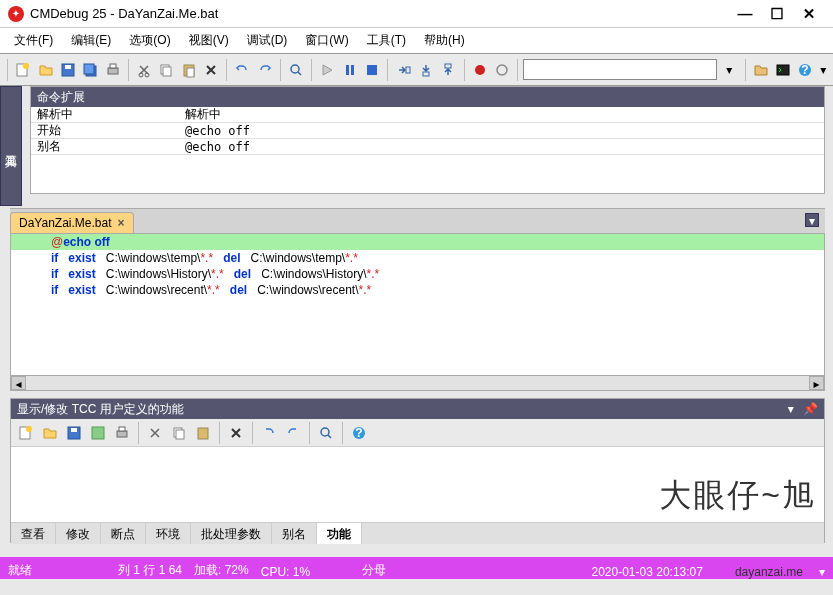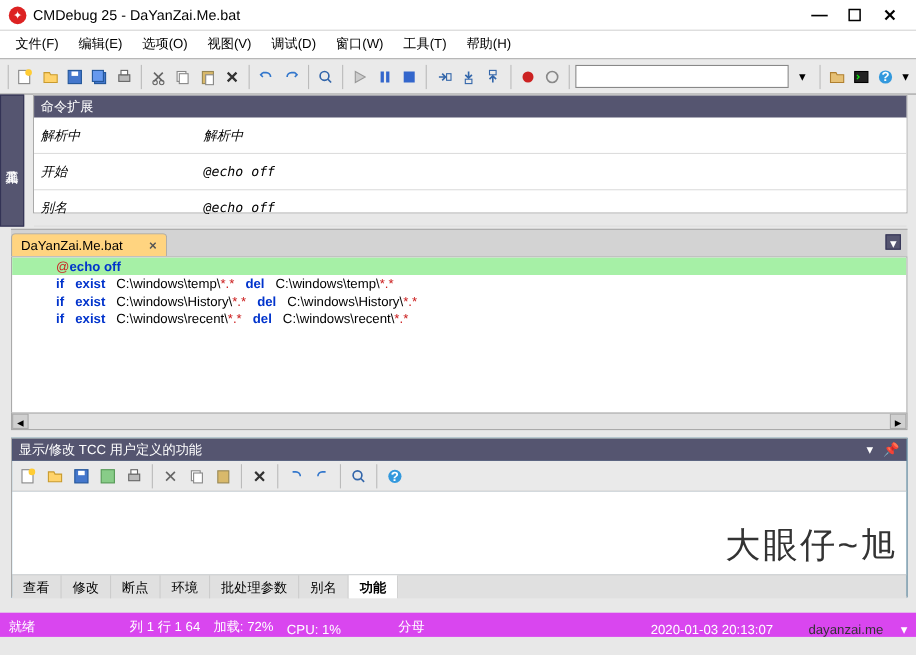--- a/index.html
+++ b/index.html
@@ -11,35 +11,35 @@
 .menubar { height: 26px; background: #fff; display: flex; align-items: center; padding: 0 6px; gap: 2px; border-bottom: 1px solid #999; }
 .menubar .mi { padding: 3px 8px; cursor: pointer; }
 .toolbar { height: 32px; background: #eaeaea; border-bottom: 1px solid #999; display: flex; align-items: center; padding: 0 4px; gap: 2px; }
 .tb-sep { width: 1px; height: 22px; background: #bbb; margin: 0 3px; }
 .tb-btn { width: 22px; height: 22px; display: flex; align-items: center; justify-content: center; cursor: pointer; border: 1px solid transparent; border-radius: 2px; }
 .tb-input { width: 210px; height: 21px; border: 1px solid #888; background: #fff; padding: 0 4px; }
 .toolbox-strip { position: absolute; left: 0; top: 86px; width: 22px; height: 120px; background: #555570; color: #fff; writing-mode: vertical-rl; text-align: center; padding: 6px 2px; border: 1px solid #333355; }
 .cmd-panel { position:absolute; left:30px; top:86px; width:795px; height:108px; border:1px solid #aaa; background:#fff; }
 .panel-header { height: 20px; background: #555570; color: #ffffff; padding: 2px 6px; font-size: 12px; display:flex; align-items:center;}
 .cmd-grid { height: 86px; background: #fff; }
-.cmd-row { display: flex; border-bottom: 1px solid #ddd; height: 33px; align-items:center;font-style:italic; }
+.cmd-row { display: flex; border-bottom: 1px solid #ddd; height: 16px; align-items:center; }
 .cmd-col1 { width: 150px; padding-left: 6px; }
 .cmd-col2 { flex: 1; padding-left: 4px; font-family: Consolas, monospace; }
 .filetab { position:absolute; left:10px; top:208px; width:815px; height:25px; background:#d3d3d3; border-top:1px solid #aaa; display:flex; align-items:flex-end;}
-.filetab .tab { background:#ffd480; border:1px solid #aaa; border-bottom:none; padding:3px 8px; display:flex; align-items:center; gap:24px; border-radius:4px 4px 0 0;}
+.filetab .tab { background:#ffd480; border:1px solid #aaa; border-bottom:none; padding:3px 8px; display:flex; align-items:center; gap:6px; border-radius:4px 4px 0 0;}
 .filetab .tab .close{ cursor:pointer; font-weight:bold; color:#555;}
 .filetab .arrow { position:absolute; right:6px; top:4px; color:#fff; background:#555570; width:14px; height:14px; text-align:center; line-height:14px; border:1px solid #333355;}
 .editor { position:absolute; left:10px; top:233px; width:815px; height:155px; background:#fff; border:1px solid #aaa; font-family: Consolas, monospace; font-size:13px; overflow:auto;}
 .editor .line { white-space:pre; padding:1px 10px 1px 40px; position:relative; }
 .editor .line.hl { background:#a6f0a6; }
 .kw { color:#0033cc; font-weight:bold; }
 .op { color:#cc2222; }
 .editor-scroll { position:absolute; left:10px; top:375px; width:815px; height:16px; background:#e2e2e2; border:1px solid #aaa; display:flex; align-items:center; justify-content:space-between;}
 .editor-scroll .sbtn{width:15px;height:14px;background:#d0d0d0;text-align:center;line-height:14px;border:1px solid #aaa;}
-.func-panel { position:absolute; left:10px; top:398px; width:815px; height:145px; border:1px solid #aaa; background:#0369a1;}
+.func-panel { position:absolute; left:10px; top:398px; width:815px; height:145px; border:1px solid #aaa; background:#c2410c;}
 .func-panel .ph { background:#555570; color:#fff; height:20px; padding:2px 6px; display:flex; align-items:center; justify-content:space-between;}
 .func-toolbar { height:28px; background:#eaeaea; border-bottom:1px solid #ccc; display:flex; align-items:center; padding:0 4px; gap:2px;}
 .func-body { height:75px; background:#fff; position:relative;}
 .watermark { position:absolute; right:8px; bottom:4px; font-size:32px; color:#333; font-weight:normal; letter-spacing:2px; font-family: "SimHei", sans-serif; pointer-events:none; }
 .func-tabs { height:22px; background:#e0e0e0; display:flex; border-top:1px solid #ccc;}
 .func-tabs .ft { padding:3px 10px; border-right:1px solid #ccc; cursor:pointer; }
 .func-tabs .ft.active { background:#fff; font-weight:bold;}
 .statusbar { position:absolute; left:0; bottom:16px; width:833px; height:22px; background:#d946ef; color:#fff; display:flex; align-items:flex-end; padding:0 8px; gap:12px; font-size:12px;}
 .statusbar .sp { margin-left: 74px;}
 .statusbar .right { margin-left:auto; display:flex; gap:16px; align-items:center;}

